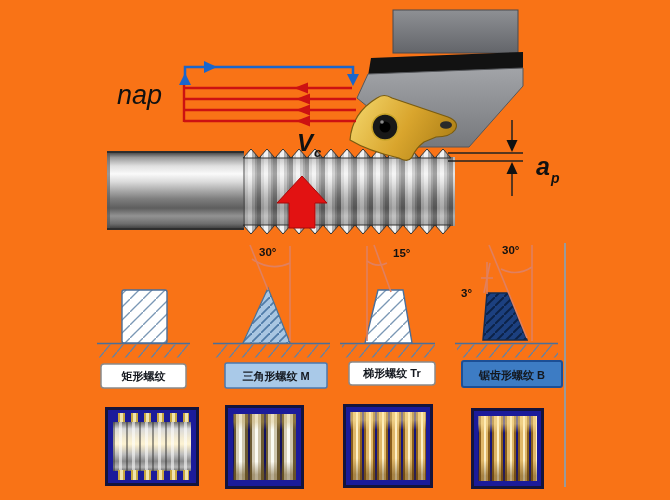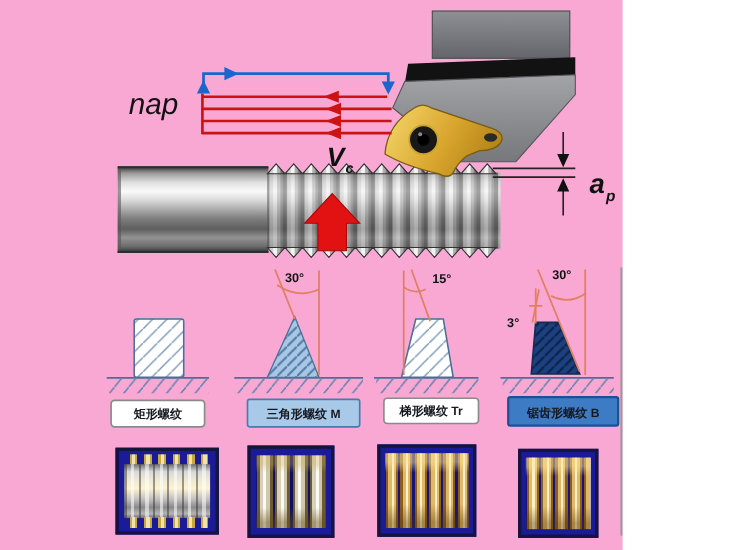--- a/index.html
+++ b/index.html
@@ -1,17 +1,17 @@
 <!DOCTYPE html>
 <html><head>
 <meta charset="utf-8">
 <style>
   html,body{margin:0;padding:0;background:#fff;}
   #stage{
-    position:relative;width:566px;height:500px;background:#f9a8d4;overflow:hidden;
+    position:relative;width:670px;height:500px;background:#f97316;overflow:hidden;
     font-family:"Liberation Sans", sans-serif;
   }
   svg{position:absolute;left:0;display:block;}
   #top-svg{top:0;}
   #profile-svg{top:240px;}
   .photo{
     position:absolute;background:#1b1b9a;border:3px solid #14143c;
     box-sizing:border-box;
   }
   .photo .inner{position:absolute;}

